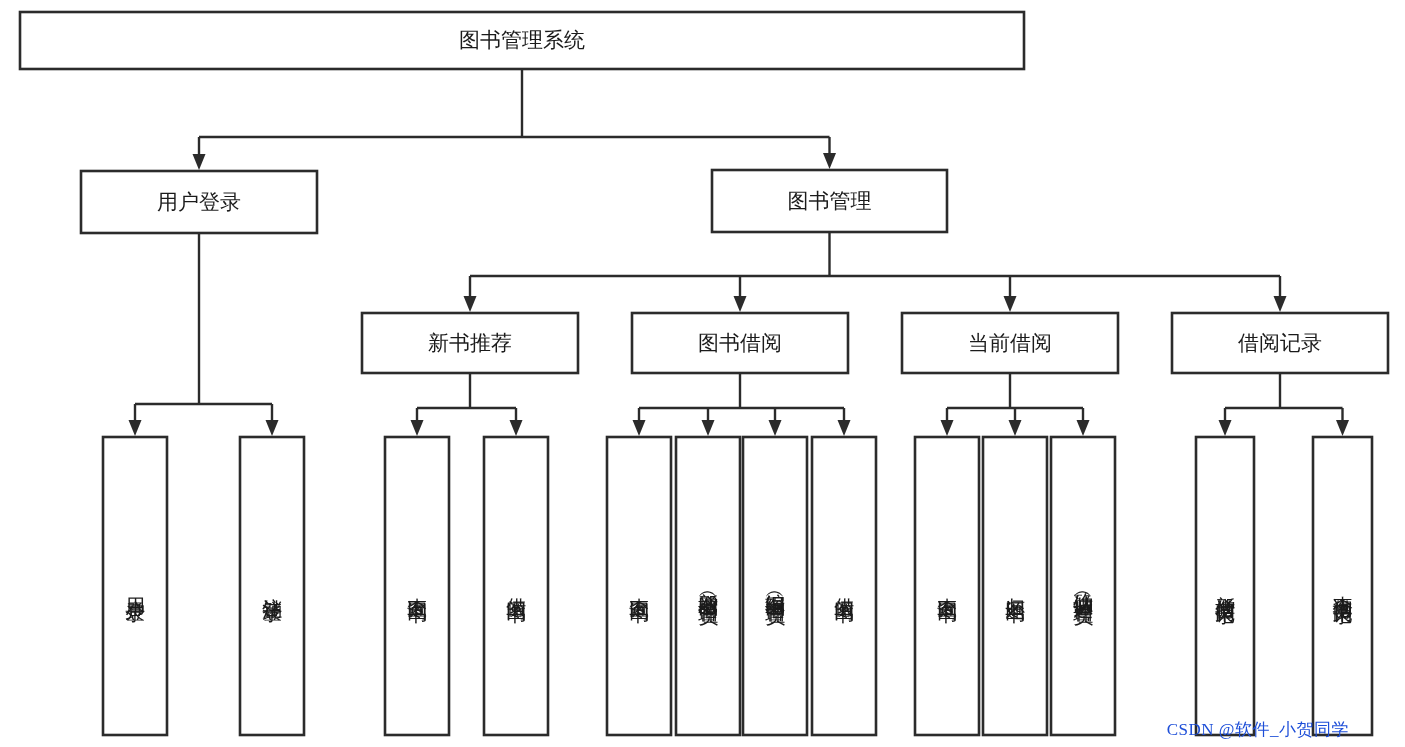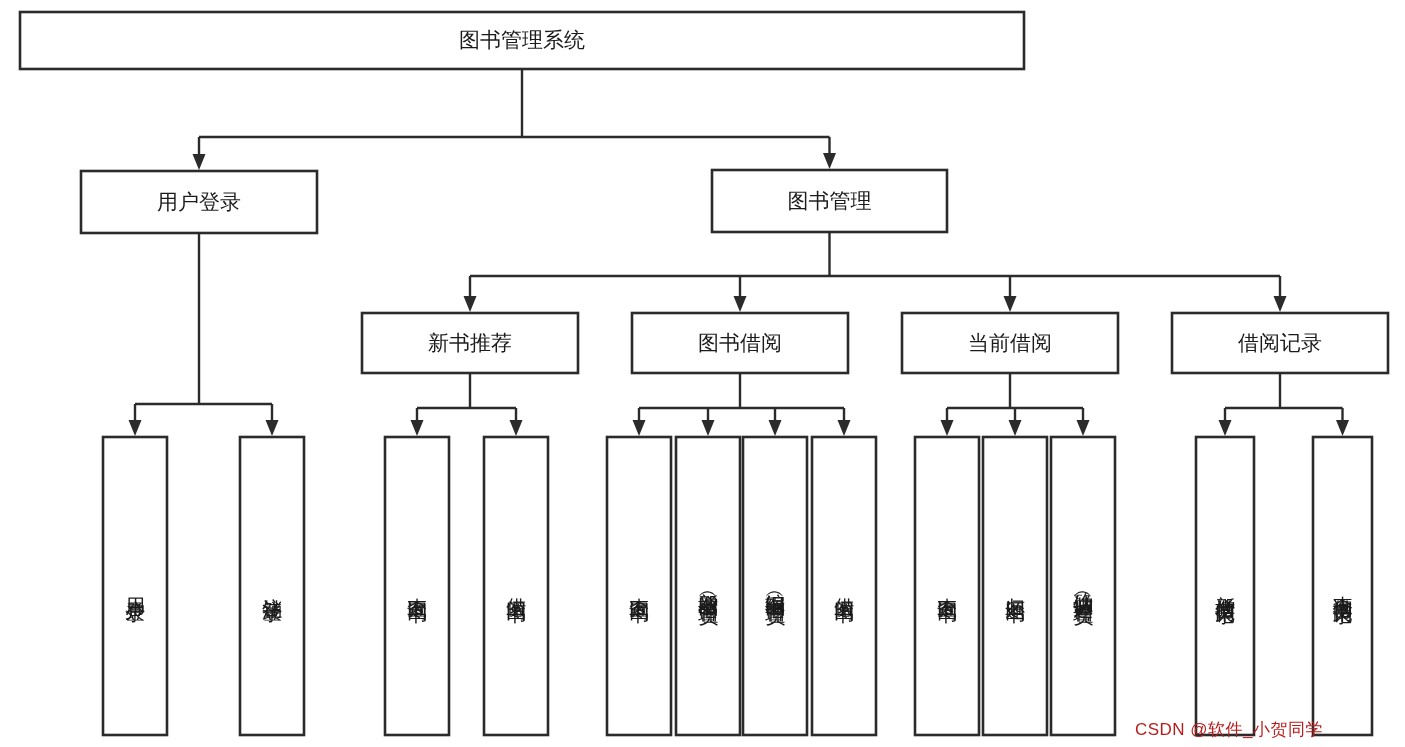--- a/index.html
+++ b/index.html
@@ -12,20 +12,21 @@
     width: 1405px;
     height: 747px;
     overflow: hidden;
     font-family: "Liberation Sans", "DejaVu Sans", sans-serif;
   }
   #diagram-root {
     position: relative;
     width: 1335px;
     height: 747px;
     background: #ffffff;
+    padding-left: 26px;
   }
   svg.diagram-canvas {
     position: absolute;
     top: 0;
     left: 0;
     width: 1405px;
     height: 747px;
     display: block;
   }
   .node-box {
@@ -69,23 +70,23 @@
     font-size: 20px;
     line-height: 1.38;
     letter-spacing: 2px;
     color: #1b1b1b;
     white-space: nowrap;
   }
   .watermark {
     position: absolute;
     right: 12px;
     bottom: 6px;
-    font-family: Liberation Sans, sans-serif;
+    font-family: Liberation Serif, serif;
     font-size: 17px;
-    color: #b91c1c;
+    color: #1d4ed8;
     letter-spacing: 0.5px;
     white-space: nowrap;
     user-select: none;
     text-align: right;
   }
 </style>
 </head>
 <body>
 
 <div id="diagram-root">

